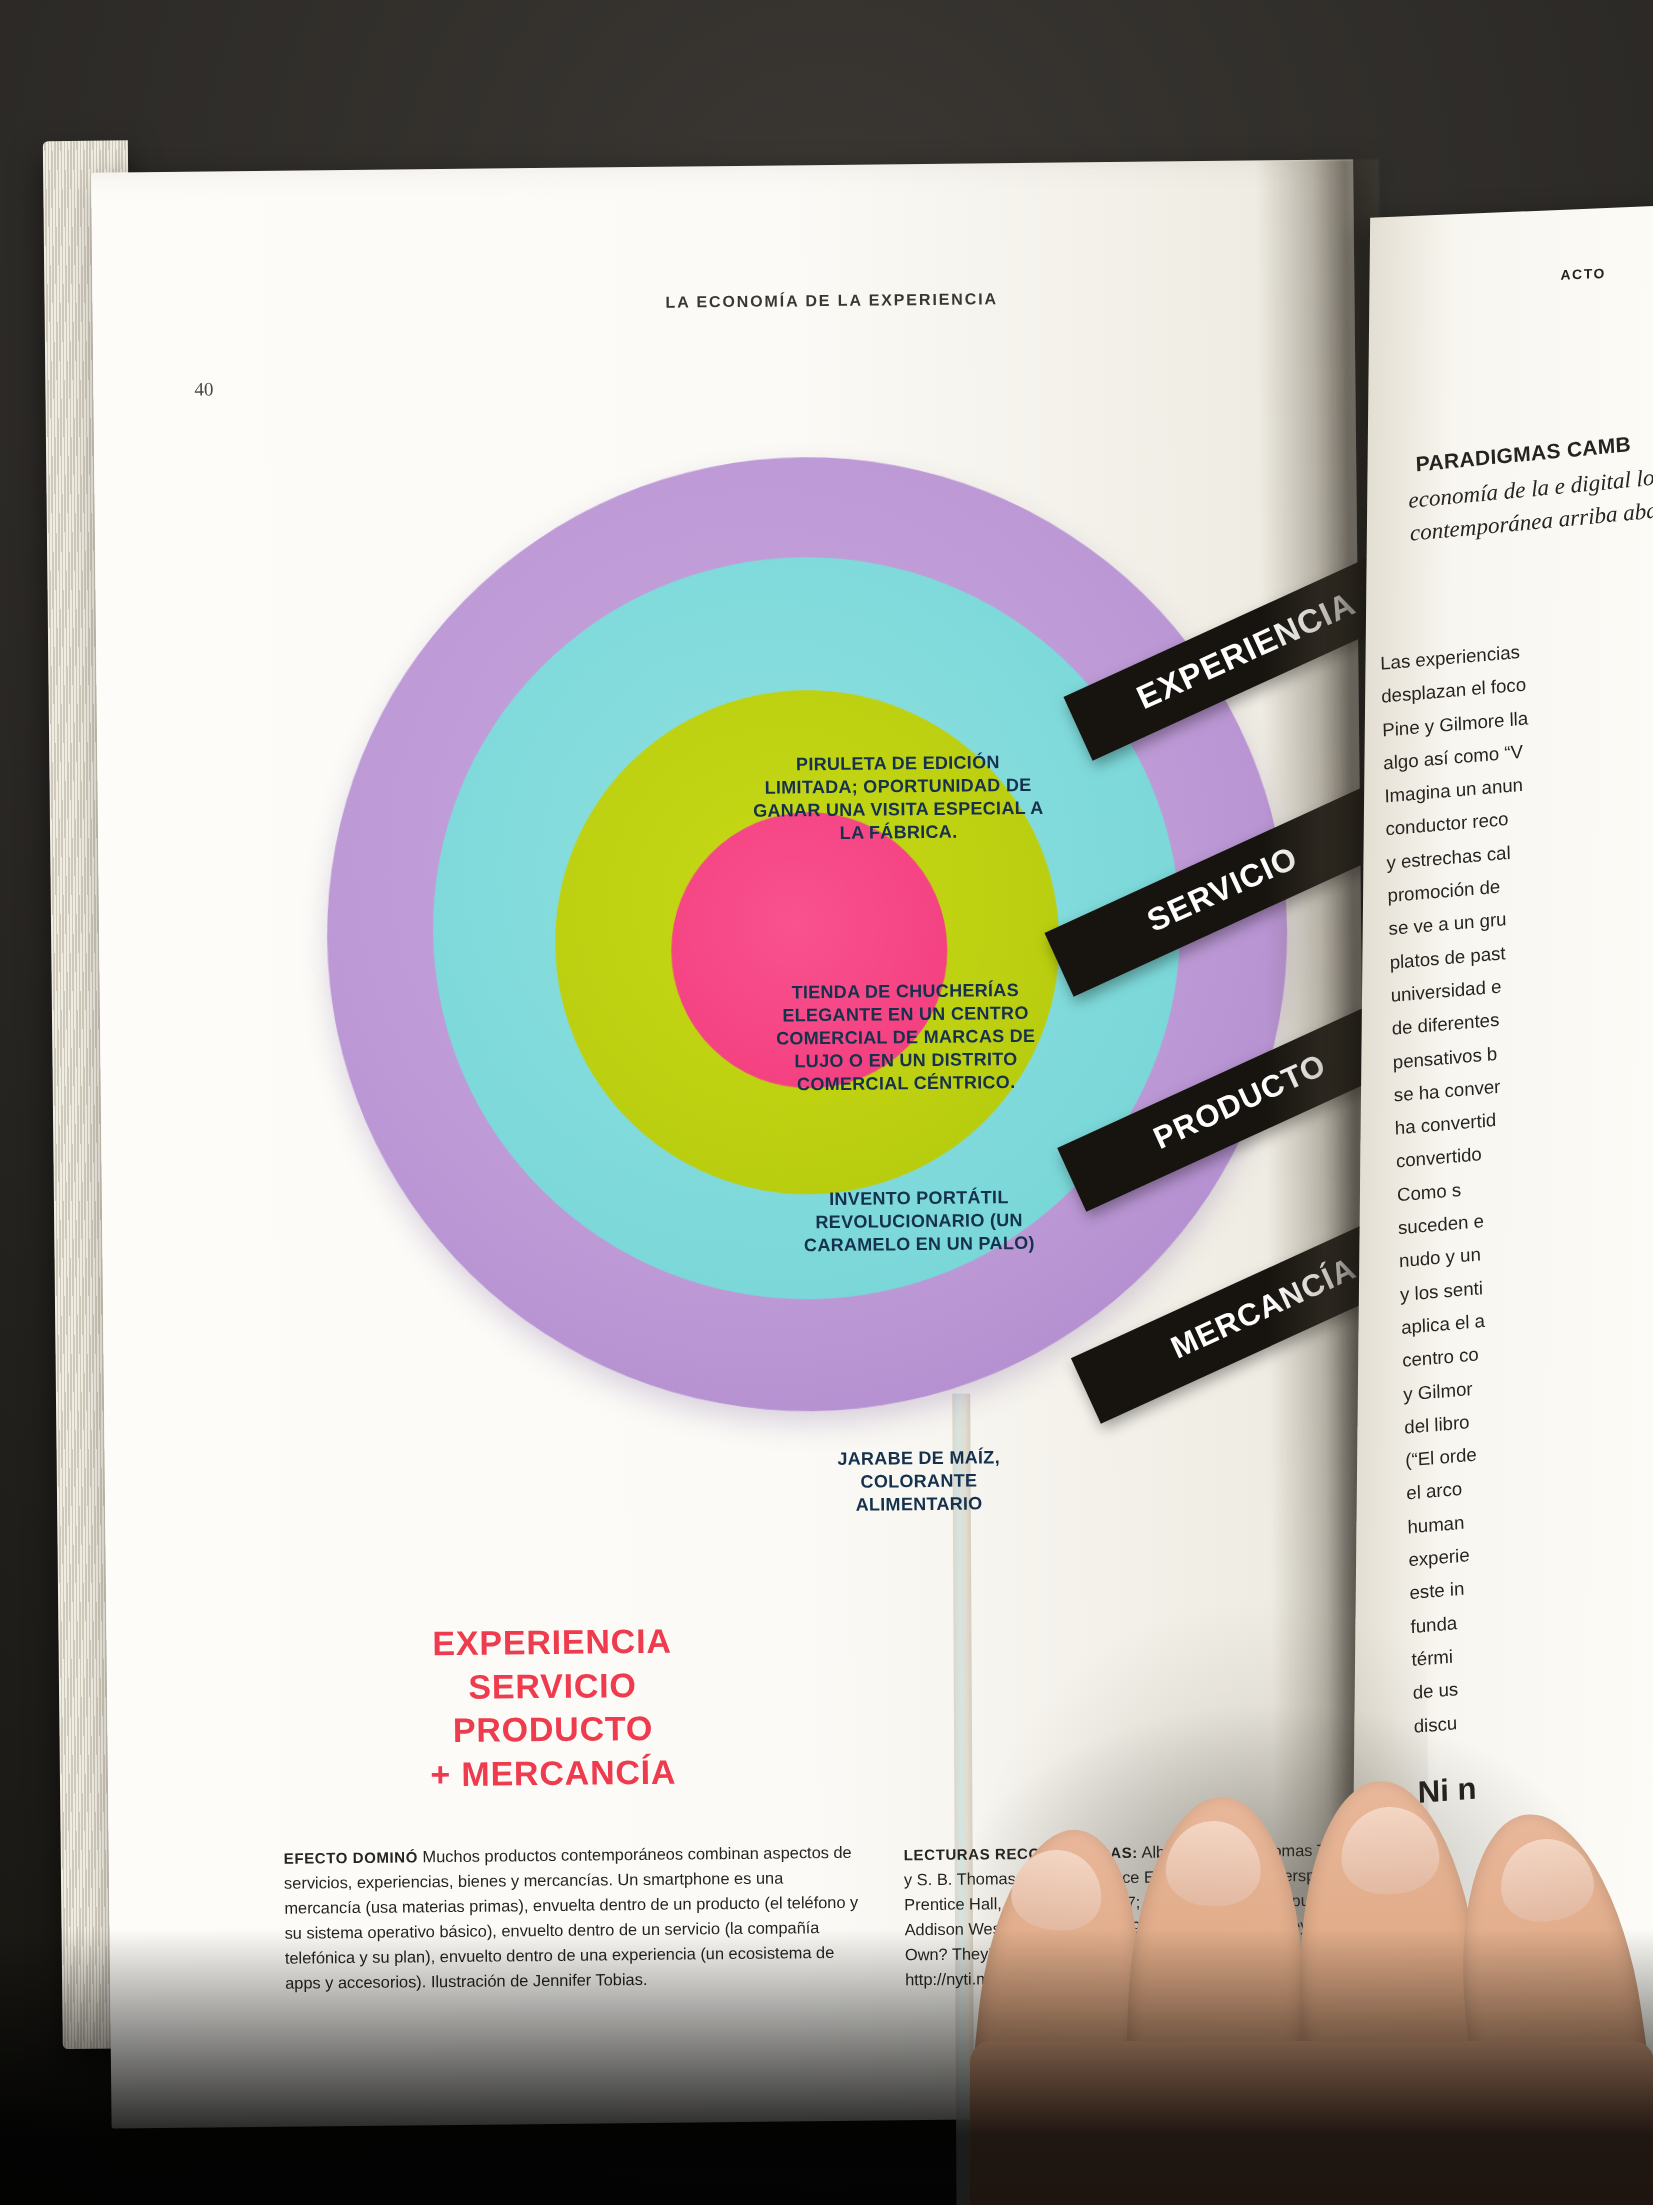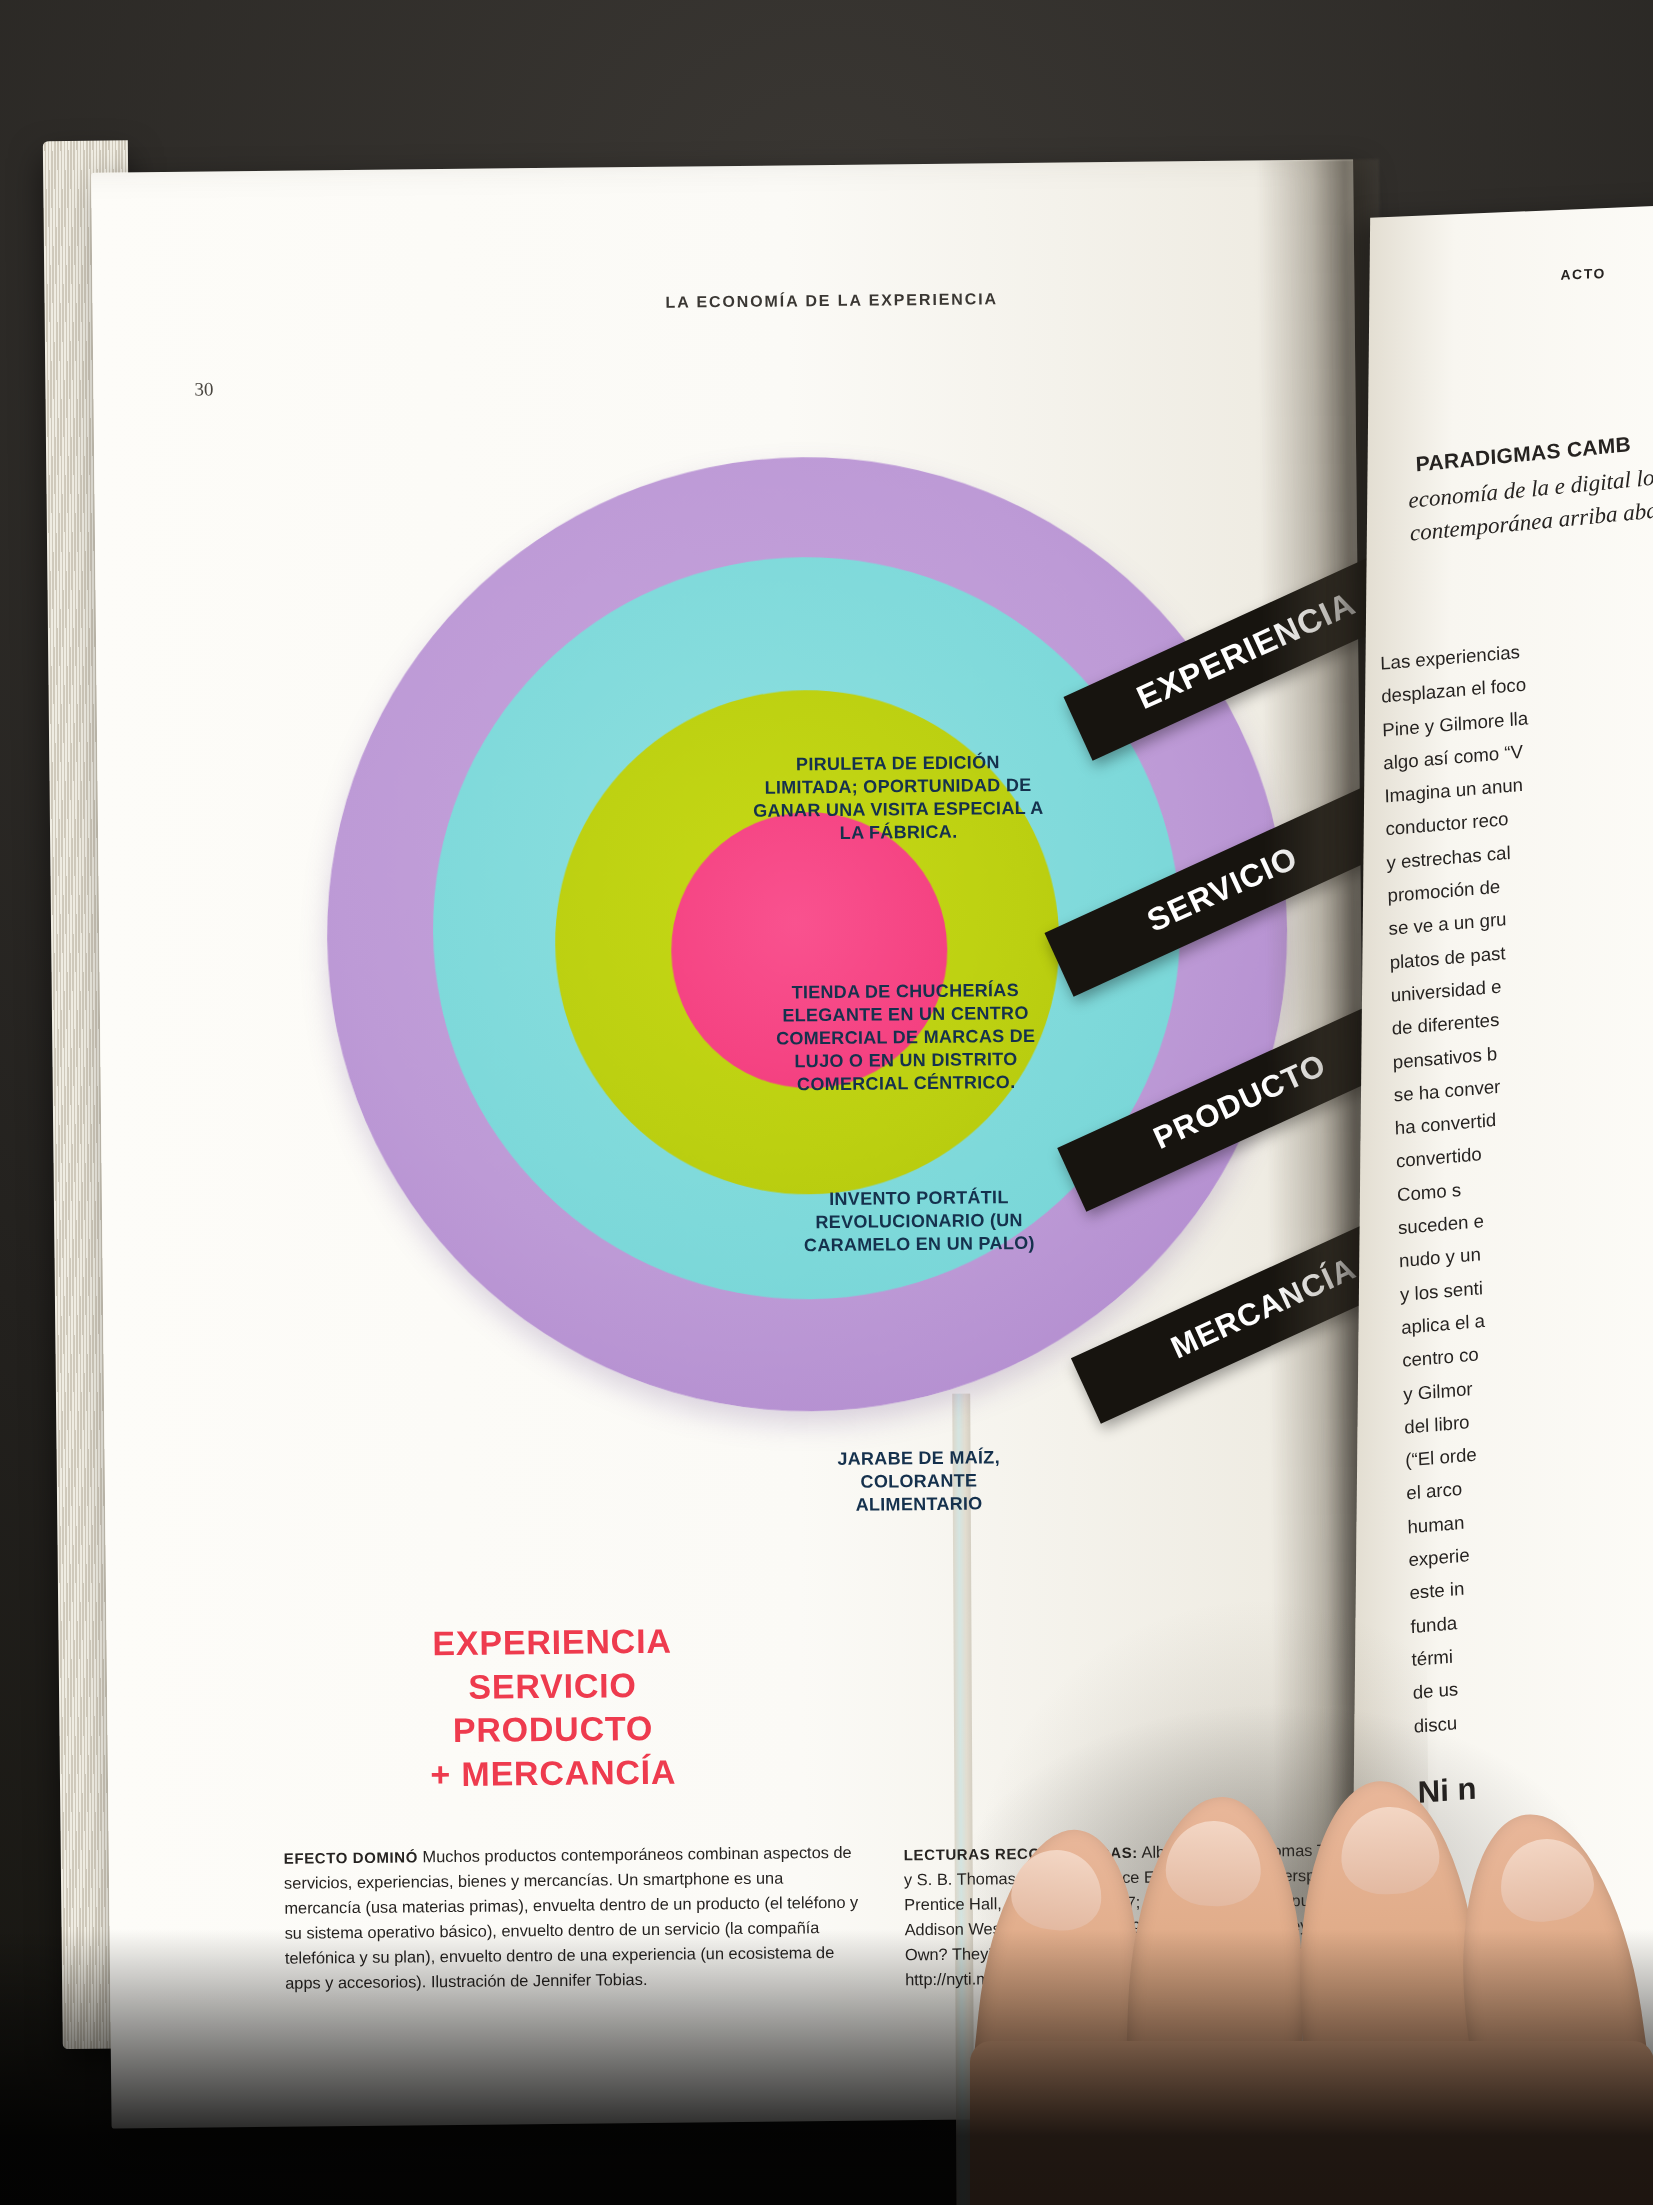--- a/index.html
+++ b/index.html
@@ -139,21 +139,21 @@
 
   <div class="book">
 
     <div class="pagestack"></div>
 
     <div class="page page-left">
       <div class="lp">
 
         <div class="running-head">LA ECONOMÍA DE LA EXPERIENCIA</div>
 
-        <div class="folio">30</div>
+        <div class="folio">40</div>
 
         <div class="lolly">
           <div class="stick"></div>
           <div class="ring purple"></div>
           <div class="ring cyan"></div>
           <div class="ring lime"></div>
           <div class="ring pink"></div>
 
           <div class="ring-label lbl-exp">PIRULETA DE EDICIÓN LIMITADA; OPORTUNIDAD DE GANAR UNA VISITA ESPECIAL A LA FÁBRICA.</div>
           <div class="ring-label lbl-ser">TIENDA DE CHUCHERÍAS ELEGANTE EN UN CENTRO COMERCIAL DE MARCAS DE LUJO O EN UN DISTRITO COMERCIAL CÉNTRICO.</div>

